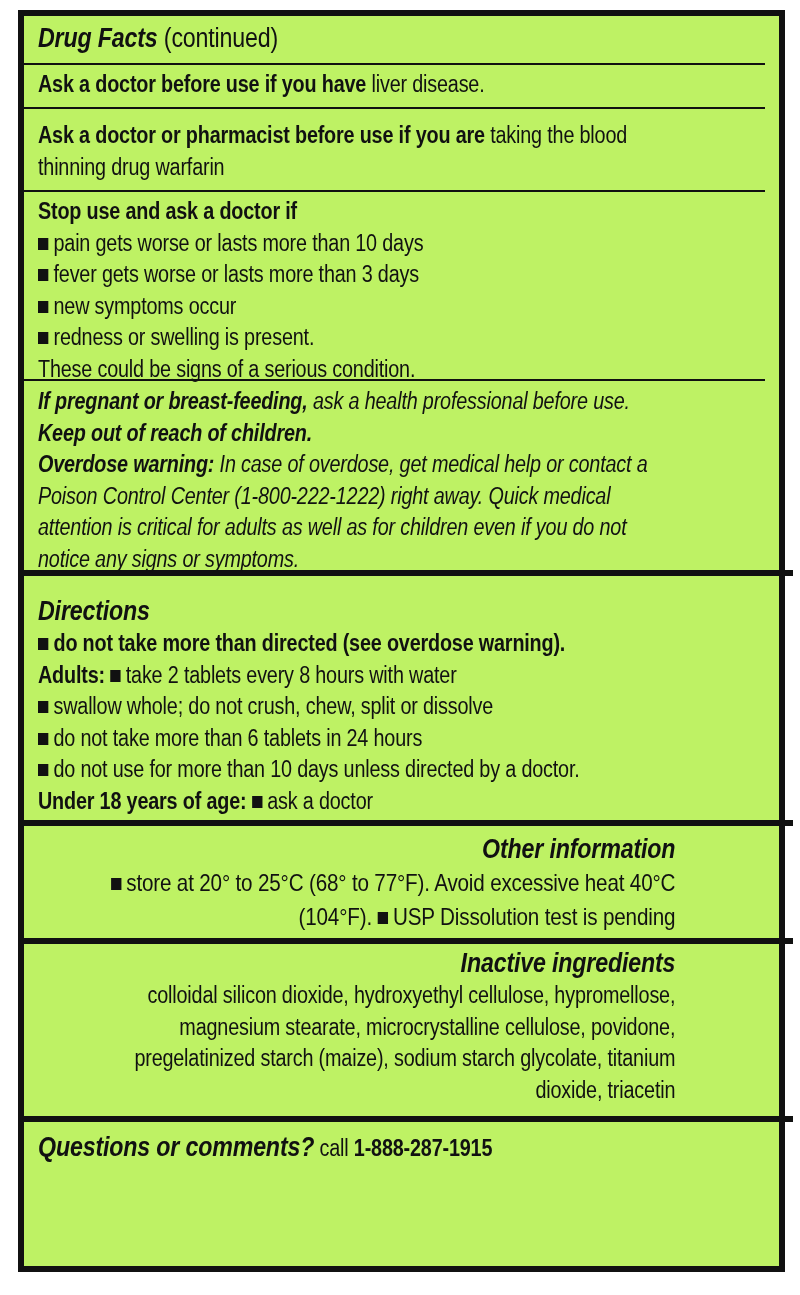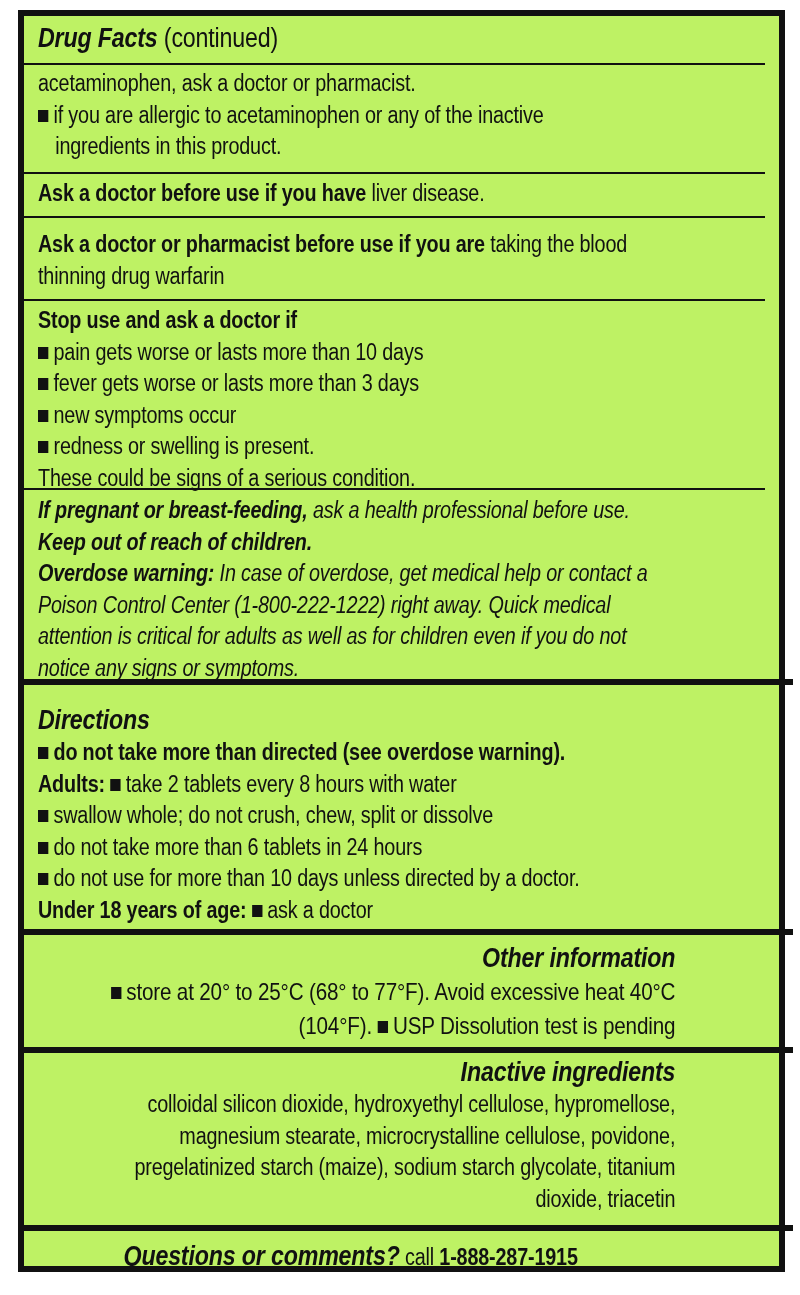--- a/index.html
+++ b/index.html
@@ -24,25 +24,20 @@
 
 <div class="panel">
 
   <div class="sec thin" style="height:43px;padding-top:4px;">
     <div class="t" style="font-size:27px;line-height:36px;">
       <span class="h">Drug Facts</span>
       <span>(continued)</span>
     </div>
   </div>
 
-  <div class="sec thin" style="height:104px;padding-top:3px;">
-    <div class="t">acetaminophen, ask a doctor or pharmacist.</div>
-    <div class="t"><span class="sq"></span><span>if you are allergic to acetaminophen or any of the inactive</span></div>
-    <div class="t ind">ingredients in this product.</div>
-  </div>
 
   <div class="sec thin" style="height:38px;padding-top:4px;">
     <div class="t"><span class="b">Ask a doctor before use if you have</span> <span>liver disease.</span></div>
   </div>
 
   <div class="sec thin" style="height:70px;padding-top:11px;">
     <div class="t"><span class="b">Ask a doctor or pharmacist before use if you are</span> <span>taking the blood</span></div>
     <div class="t">thinning drug warfarin</div>
   </div>
 
@@ -81,17 +76,17 @@
   </div>
 
   <div class="sec thick thickpad" style="height:170px;padding-top:2px;text-align:right;">
     <div class="t h">Inactive ingredients</div>
     <div class="t">colloidal silicon dioxide, hydroxyethyl cellulose, hypromellose,</div>
     <div class="t">magnesium stearate, microcrystalline cellulose, povidone,</div>
     <div class="t">pregelatinized starch (maize), sodium starch glycolate, titanium</div>
     <div class="t">dioxide, triacetin</div>
   </div>
 
-  <div class="sec" style="height:46px;padding-top:8px;text-align:center;">
+  <div class="sec" style="height:46px;padding-top:8px;">
     <div class="t"><span class="h">Questions or comments?</span> <span>call</span> <span class="b">1-888-287-1915</span></div>
   </div>
 
 </div>
 
 </body></html>

